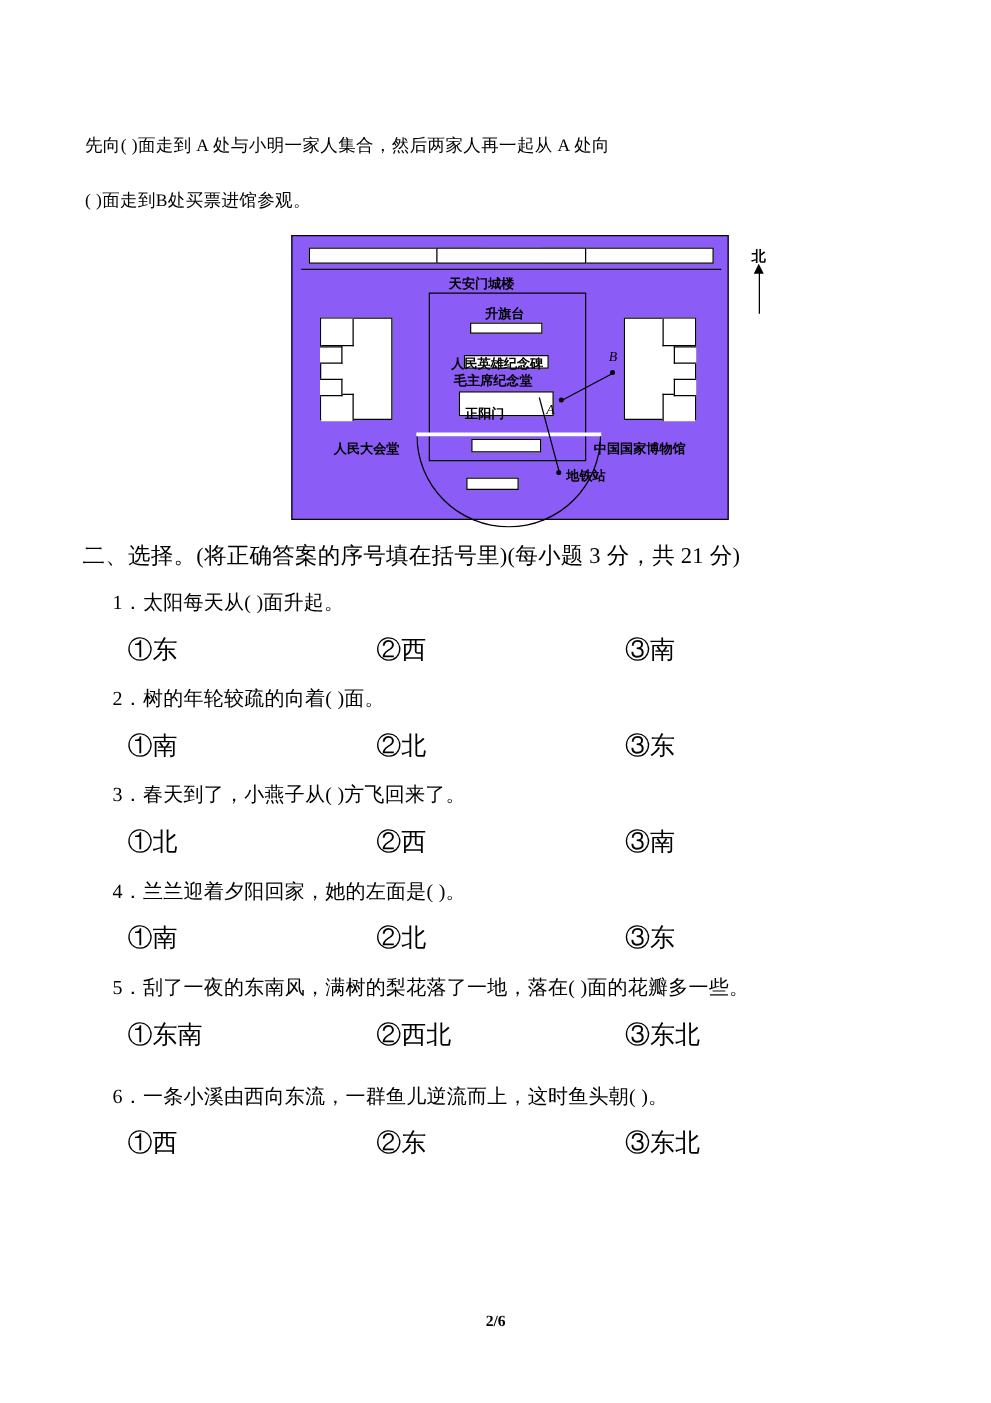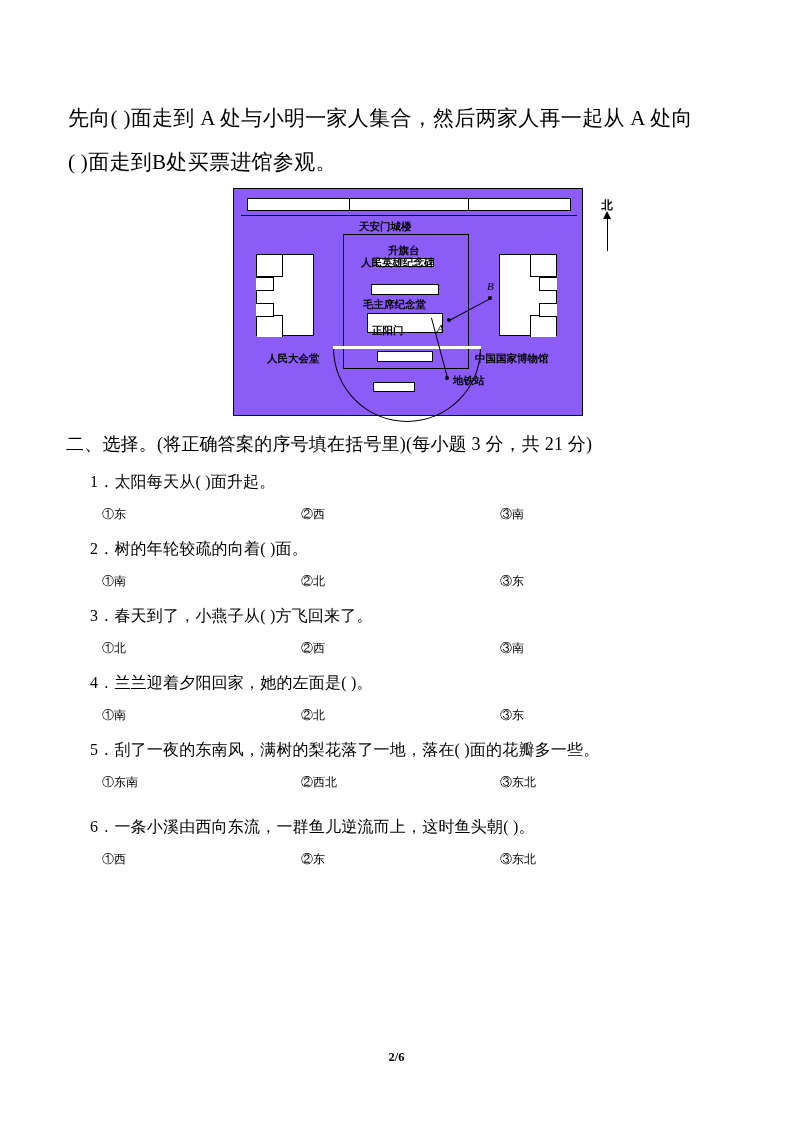--- a/index.html
+++ b/index.html
@@ -19,21 +19,21 @@
     position: absolute;
     left: 0; top: 0;
     width: 793px;
     height: 1122px;
     box-sizing: border-box;
     padding: 0 68px;
   }
   
   .intro {
     margin-top: 96px;
-    font-size: 21px;
+    font-size: 14px;
     line-height: 44px;
     letter-spacing: 0.3px;
   }
   .intro .line { white-space: nowrap; }
 
   
   .figure-wrap {
     position: relative;
     height: 238px;
     margin-top: 4px;
@@ -72,21 +72,21 @@
 
   .label {
     position: absolute;
     font-size: 10.5px;
     white-space: nowrap;
     font-family: "Liberation Serif", "DejaVu Serif", serif;
     font-weight: 600;
   }
   .lbl-tiananmen { left: 118px; top: 24px; }
   .lbl-shengqi  { left: 147px; top: 48px; }
-  .lbl-jinianbei{ left: 120px; top: 60px; }
+  .lbl-jinianbei{ left: 120px; top: 88px; }
   .lbl-jiniantang{ left: 122px; top: 102px; }
   .lbl-zhengyangmen{ left: 131px; top: 128px; }
   .lbl-renmin { left: 26px; top: 156px; }
   .lbl-bowuguan { left: 222px; top: 156px; margin-left: 12px; }
   .lbl-ditiezhan { left: 212px; top: 178px; }
 
   
   .plaza {
     position: absolute;
     left: 102px; top: 38px;
@@ -213,21 +213,21 @@
     margin-top: 16px;
     font-size: 16px;
     padding-left: 22px;
     letter-spacing: 0.2px;
   }
   .q-text { white-space: nowrap; }
   .options {
     margin-top: 13px;
     padding-left: 34px;
     display: flex;
-    font-size: 12px;
+    font-size: 20px;
   }
   .opt { width: 199px; }
   .opt:last-child { width: auto; }
 
   .footer {
     position: absolute;
     left: 0;
     top: 1050px;
     width: 793px;
     text-align: center;

